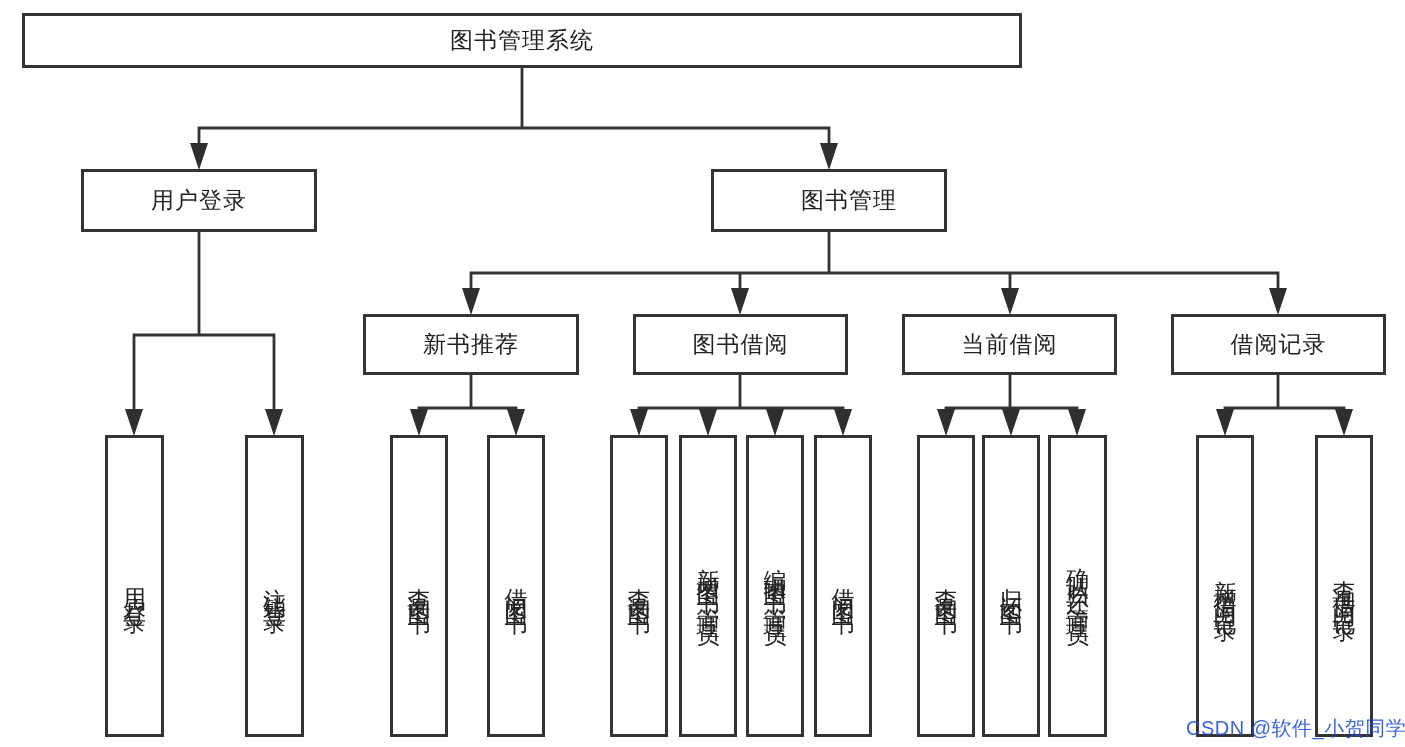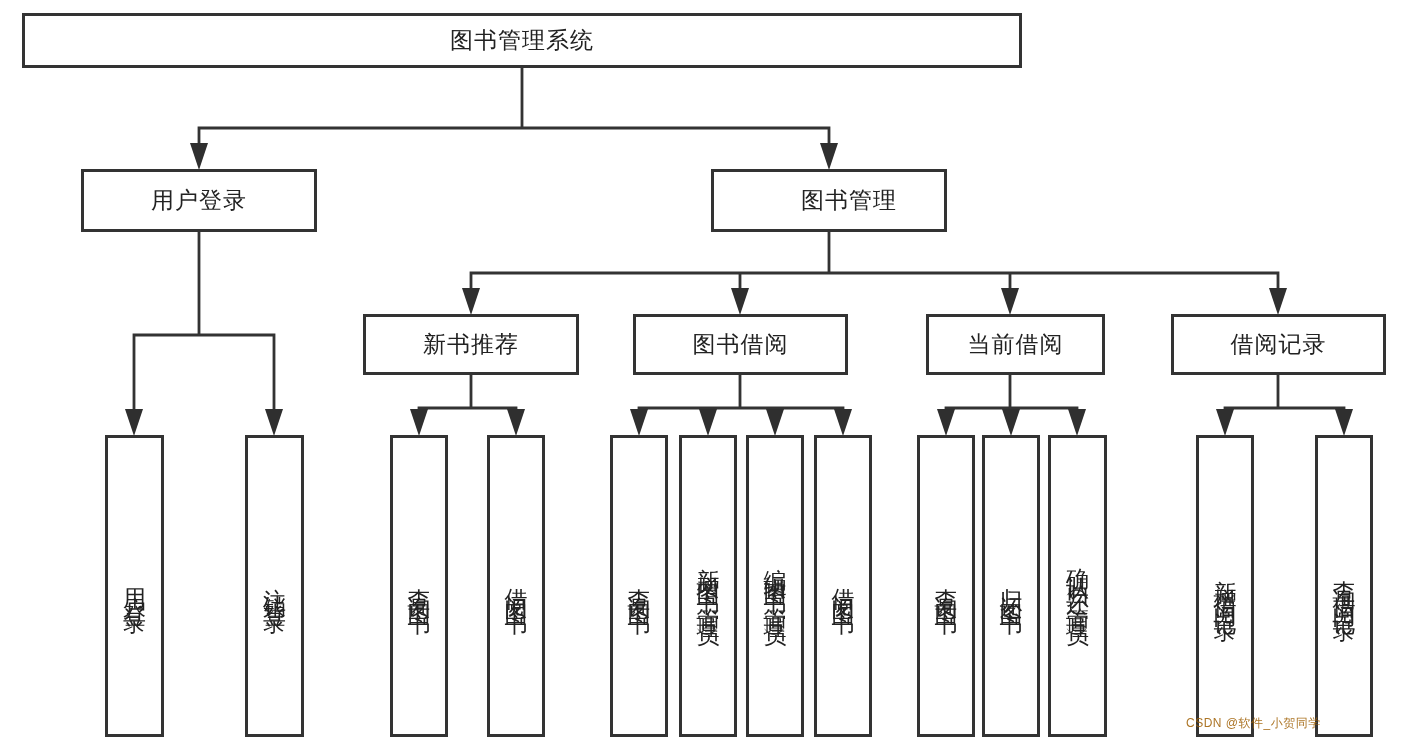--- a/index.html
+++ b/index.html
@@ -44,22 +44,22 @@
     text-orientation: mixed;
     font-size: 23px;
     letter-spacing: 8px;
     line-height: 1;
   }
   .watermark {
     position: absolute;
     left: 1186px;
     top: 715px;
     z-index: 5;
-    font-size: 12px;
-    color: #a16207;
+    font-size: 20px;
+    color: #1d4ed8;
     opacity: 0.88;
     white-space: nowrap;
     letter-spacing: 0.5px;
   }
 </style>
 </head>
 <body>
 
 <div class="stage">
 
@@ -106,21 +106,21 @@
     </g>
   </svg>
 
   <div class="box h" style="left:22px; top:13px; width:1000px; height:55px;">图书管理系统</div>
 
   <div class="box h" style="left:81px; top:169px; width:236px; height:63px;">用户登录</div>
   <div class="box h" style="left:711px; top:169px; width:236px; height:63px;padding-left:40px;">图书管理</div>
 
   <div class="box h" style="left:363px; top:314px; width:216px; height:61px;">新书推荐</div>
   <div class="box h" style="left:633px; top:314px; width:215px; height:61px;">图书借阅</div>
-  <div class="box h" style="left:902px; top:314px; width:179px; height:61px;margin-left:24px;">当前借阅</div>
+  <div class="box h" style="left:902px; top:314px; width:215px; height:61px;">当前借阅</div>
   <div class="box h" style="left:1171px; top:314px; width:215px; height:61px;">借阅记录</div>
 
   <div class="box v" style="left:105px; top:435px; width:59px; height:302px;">
     <span class="vtext">用户登录</span>
   </div>
   <div class="box v" style="left:245px; top:435px; width:59px; height:302px;">
     <span class="vtext">注销登录</span>
   </div>
 
   <div class="box v" style="left:390px; top:435px; width:58px; height:302px;">

